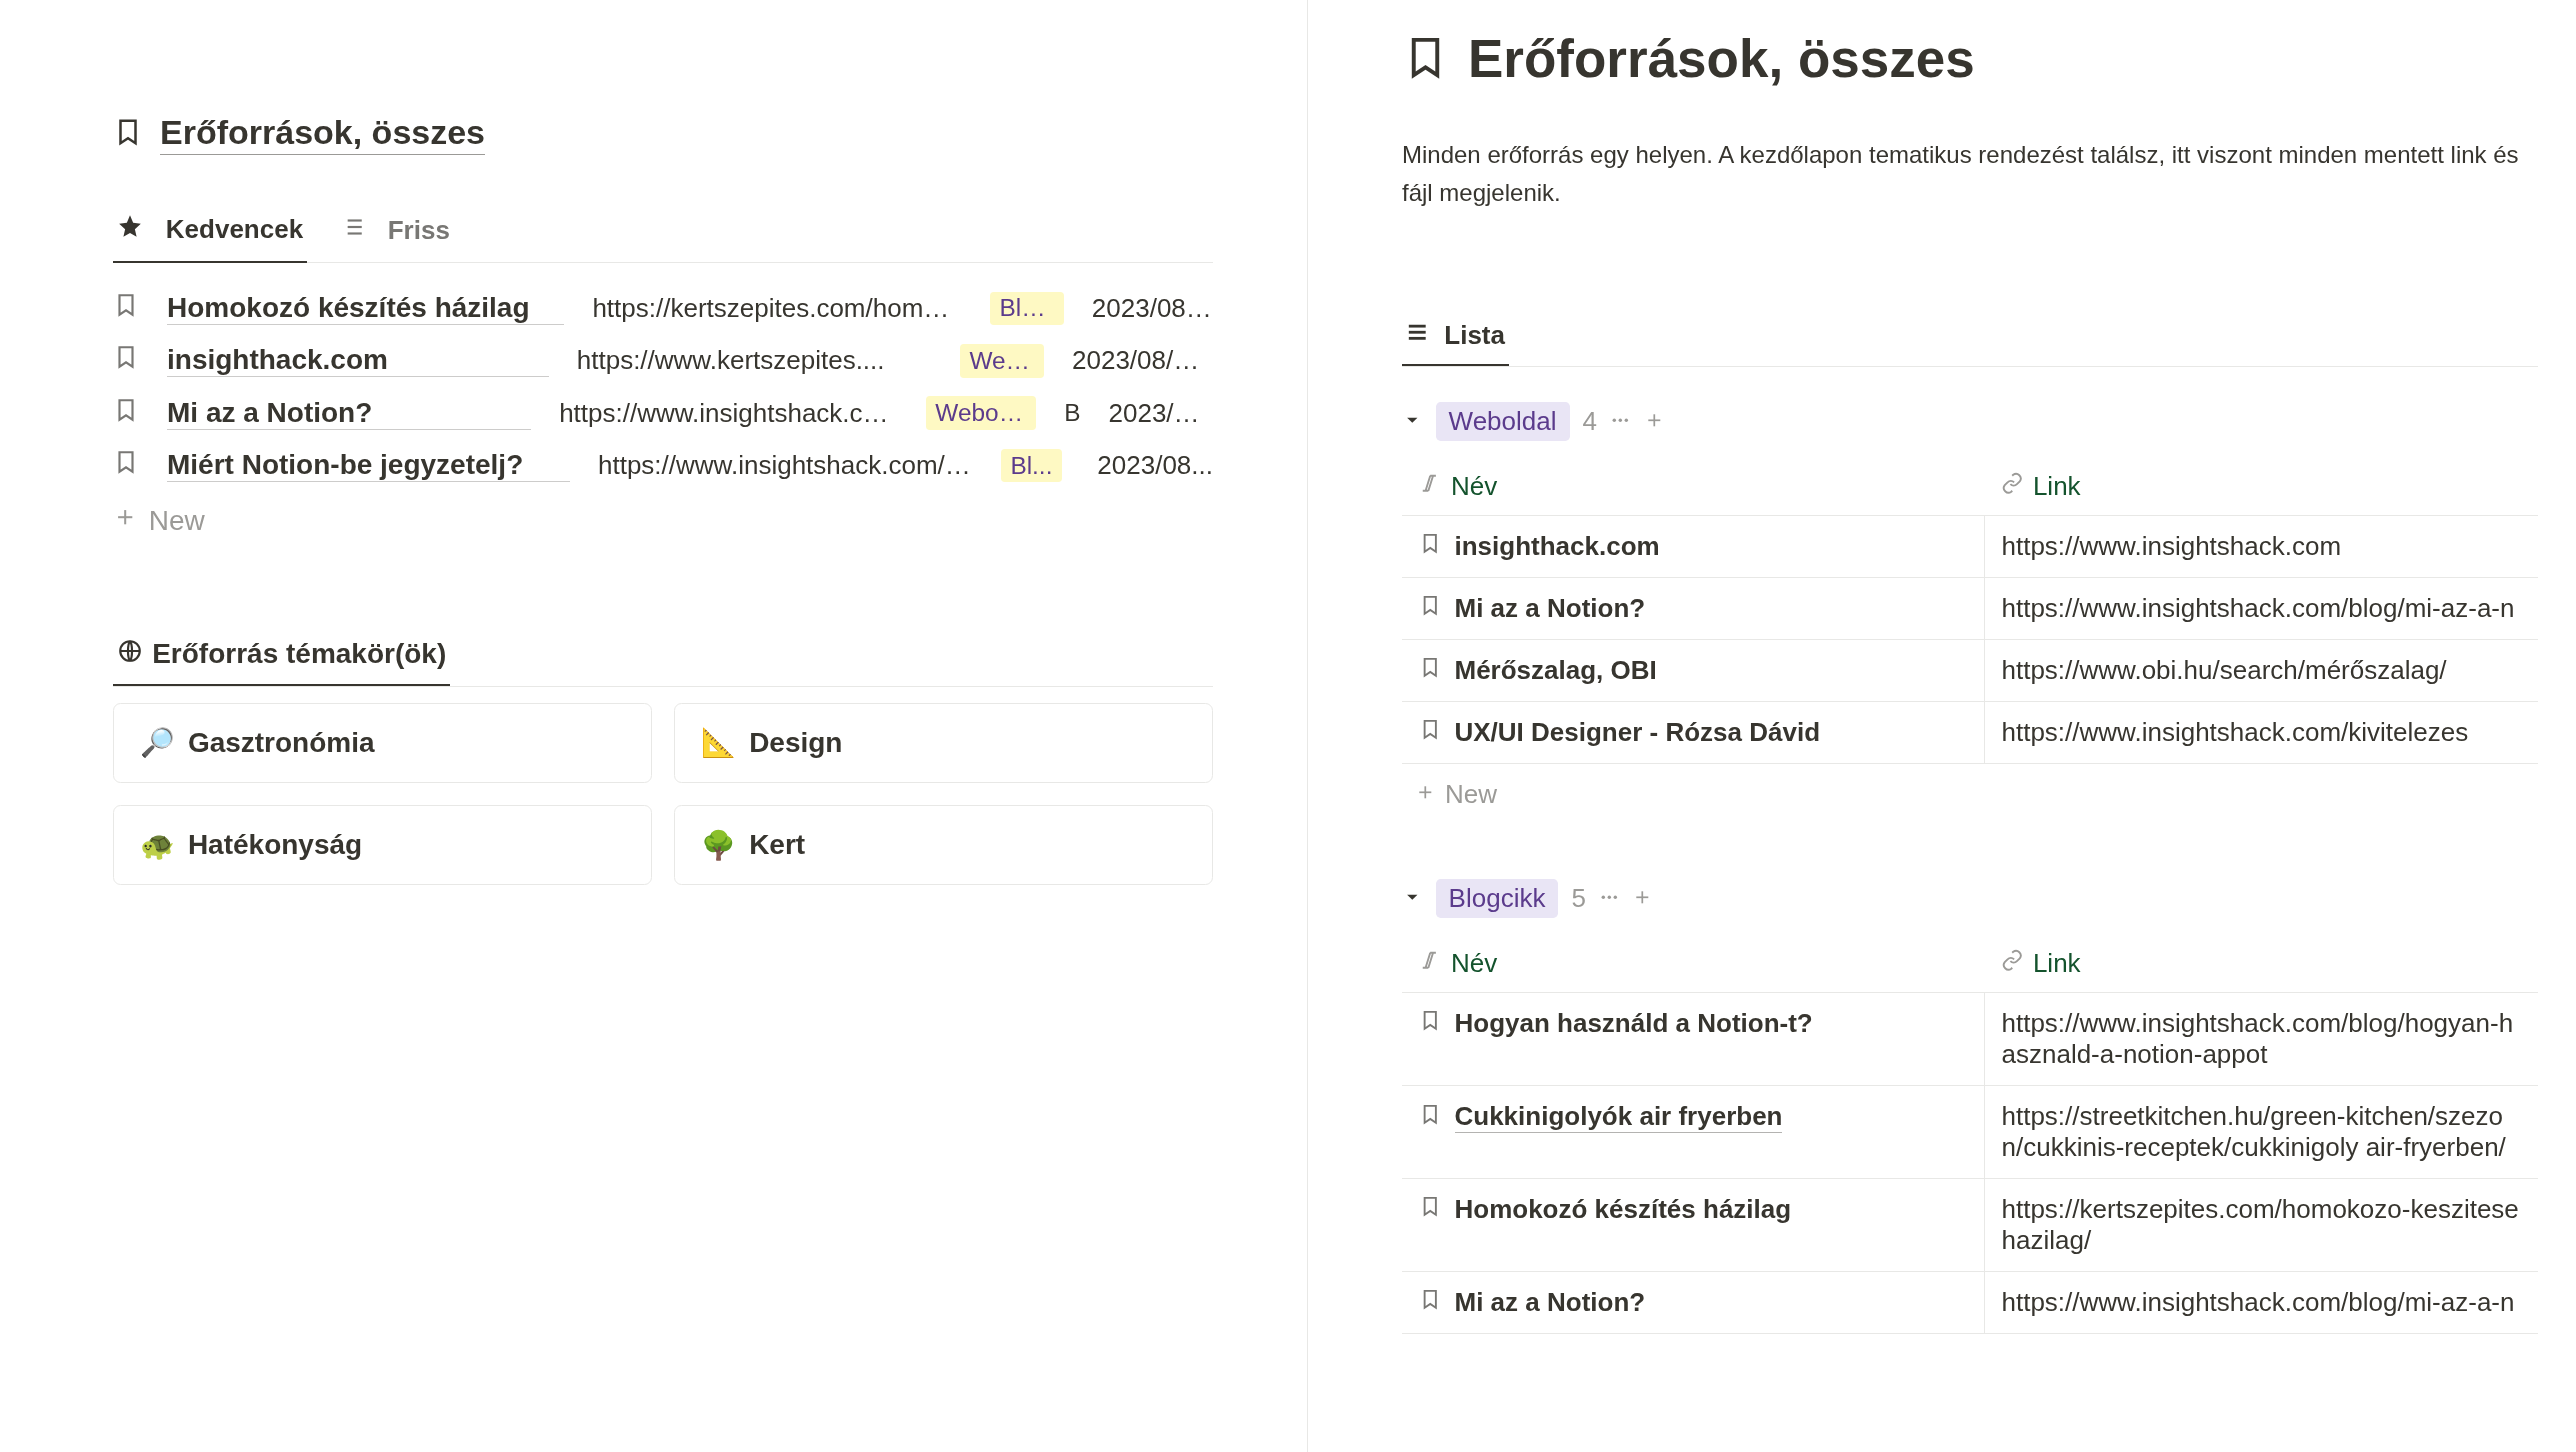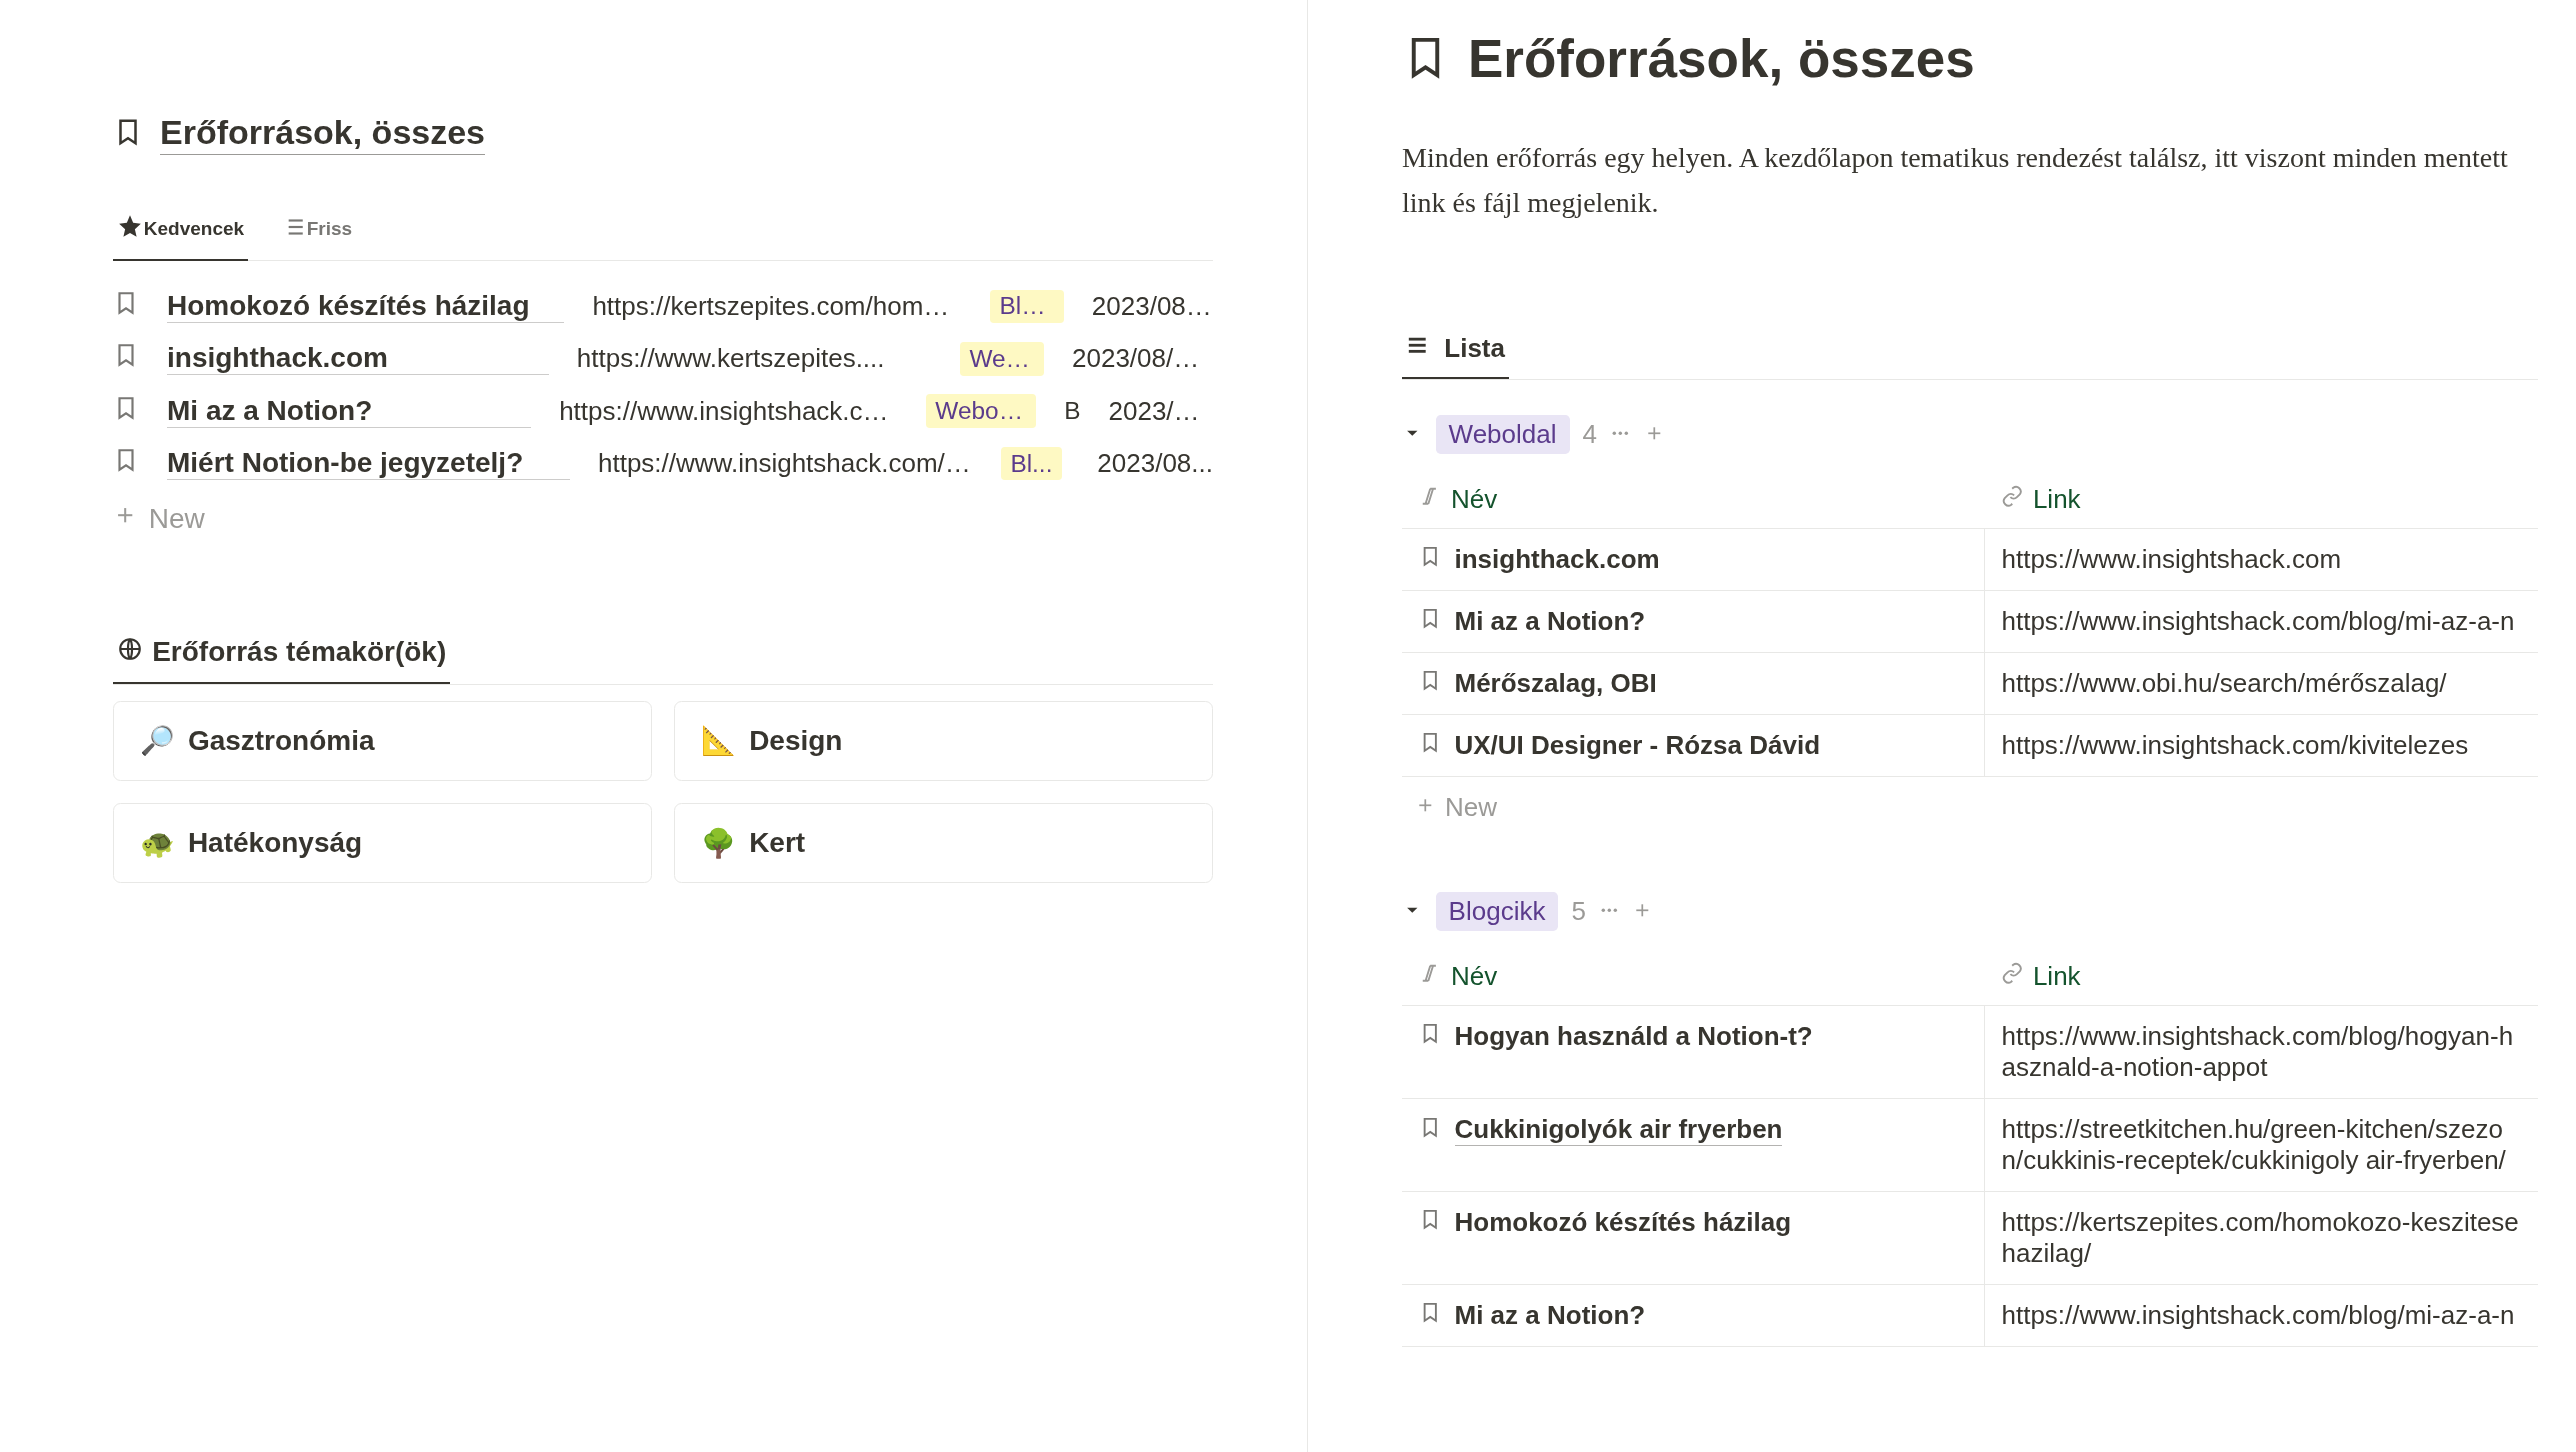--- a/index.html
+++ b/index.html
@@ -44,23 +44,23 @@
     }
     .tabs {
       display: flex;
       gap: 28px;
       border-bottom: 0.9px solid #e8e8e6;
       margin-bottom: 19px;
     }
     .tab {
       display: flex;
       align-items: center;
-      gap: 1px;
+      gap: 23px;
       padding: 11.3px 3.8px 15px 3.8px;
-      font-size: 19px;
+      font-size: 26px;
       font-weight: 600;
       cursor: pointer;
       color: #787774;
     }
     .tab.active {
       color: #37352f;
       border-bottom: 2.8px solid #37352f;
       margin-bottom: -0.9px;
     }
     .tab svg {
@@ -182,25 +182,24 @@
     }
     .right-header svg {
       width: 47px;
       height: 47px;
     }
     .right-title {
       font-size: 53px;
       font-weight: 700;
     }
     .right-desc {
-      font-size: 28px;
+      font-size: 24px;
       color: #37352f;
       line-height: 1.6;
       margin-bottom: 94px;
-      font-family: Liberation Serif, serif;
     }
     .lista-tab-container {
       border-bottom: 0.9px solid #e8e8e6;
       margin-bottom: 28px;
       display: flex;
     }
     .lista-tab {
       display: inline-flex;
       align-items: flex-start;
       gap: 16px;

